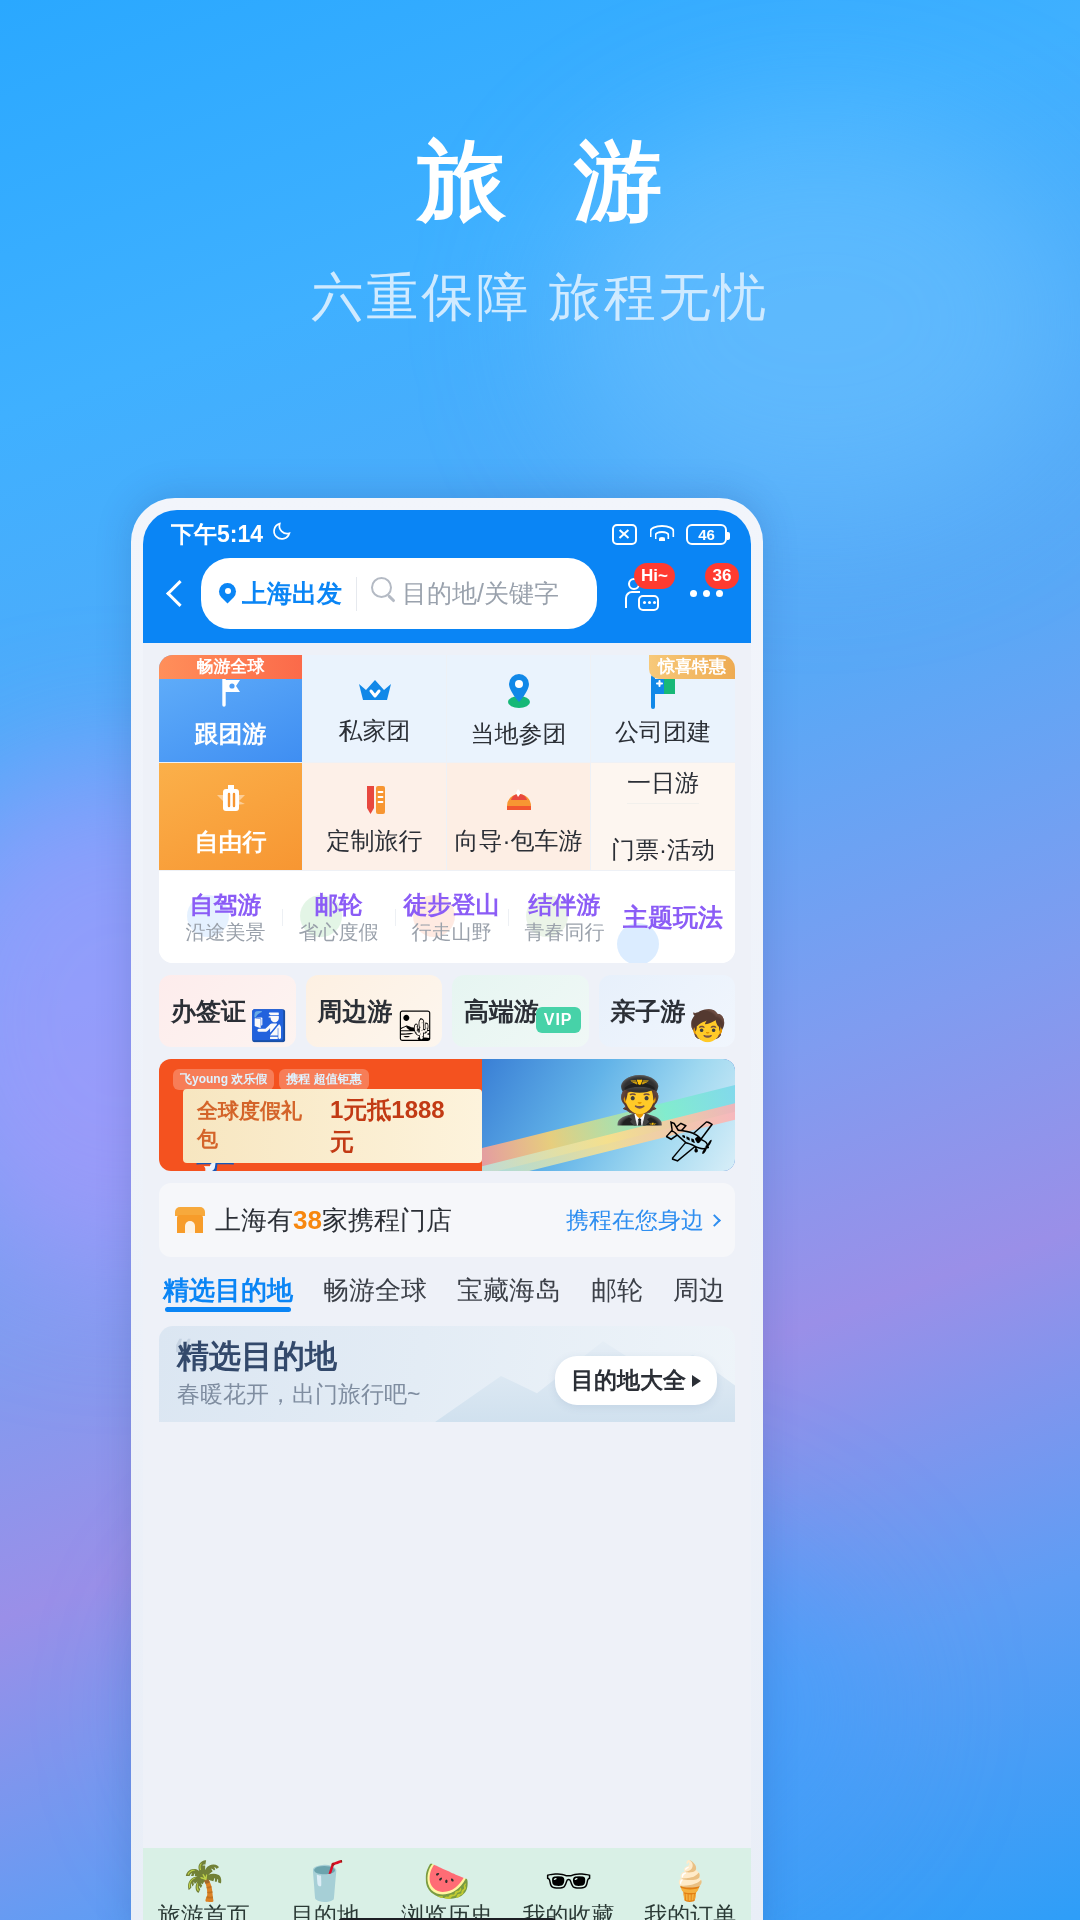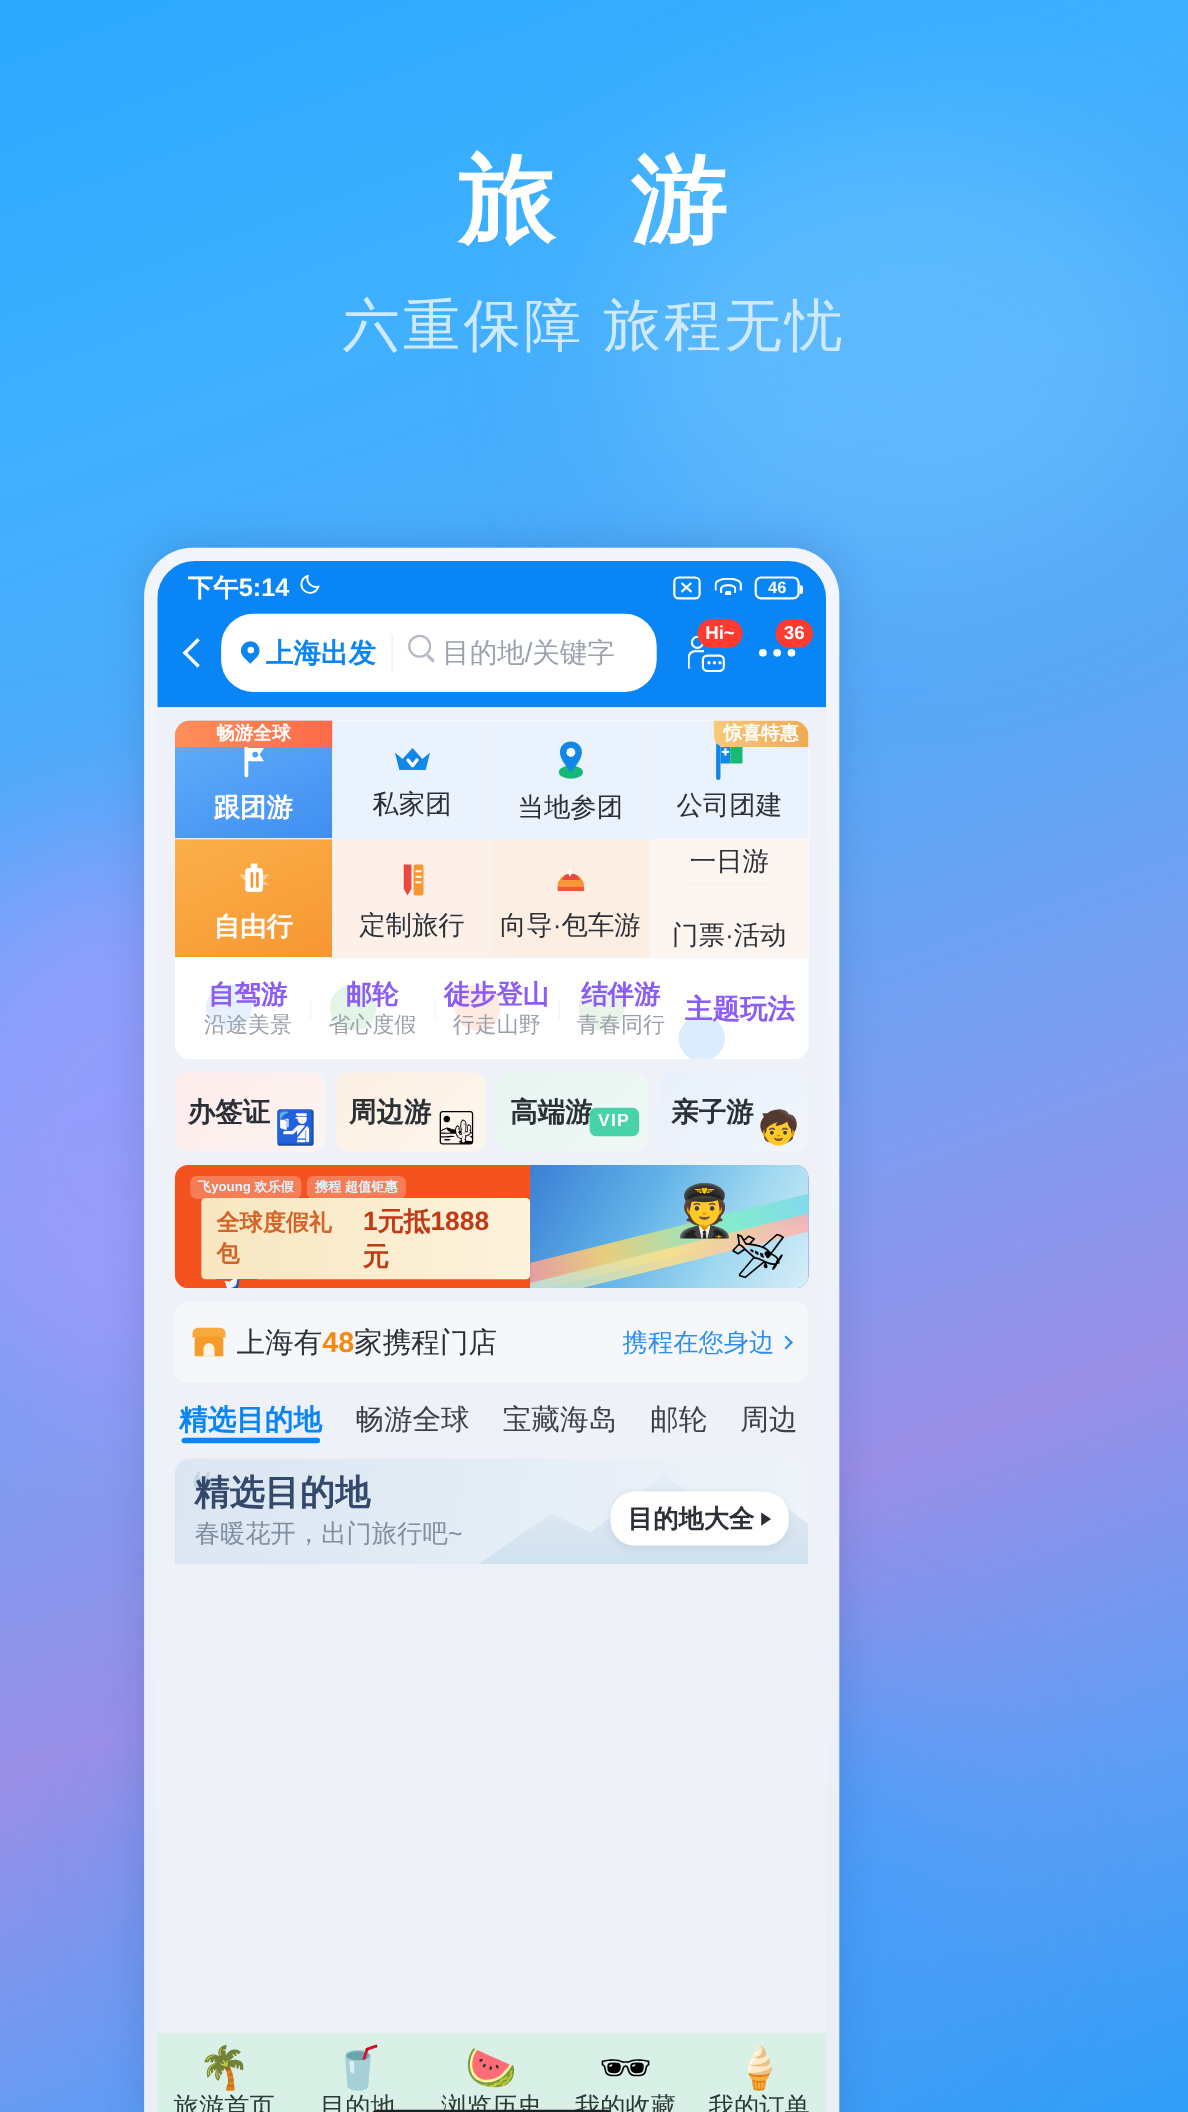--- a/index.html
+++ b/index.html
@@ -399,21 +399,21 @@
       </div>
     </div>
 
     <div class="storerow">
       <div class="store-l">
         <span class="shop">
               <i class="awn"></i>
               <i class="bd"></i>
               <i class="dr"></i>
             </span>
-        <span class="store-txt"><span>上海有</span><b>48</b><span>家携程门店</span></span>
+        <span class="store-txt"><span>上海有</span><b>38</b><span>家携程门店</span></span>
       </div>
       <div class="store-r">
         <span>携程在您身边</span>
         <span class="chev"></span>
       </div>
     </div>
 
     <div class="tabs">
       <div class="tab on">精选目的地</div>
       <div class="tab">畅游全球</div>

